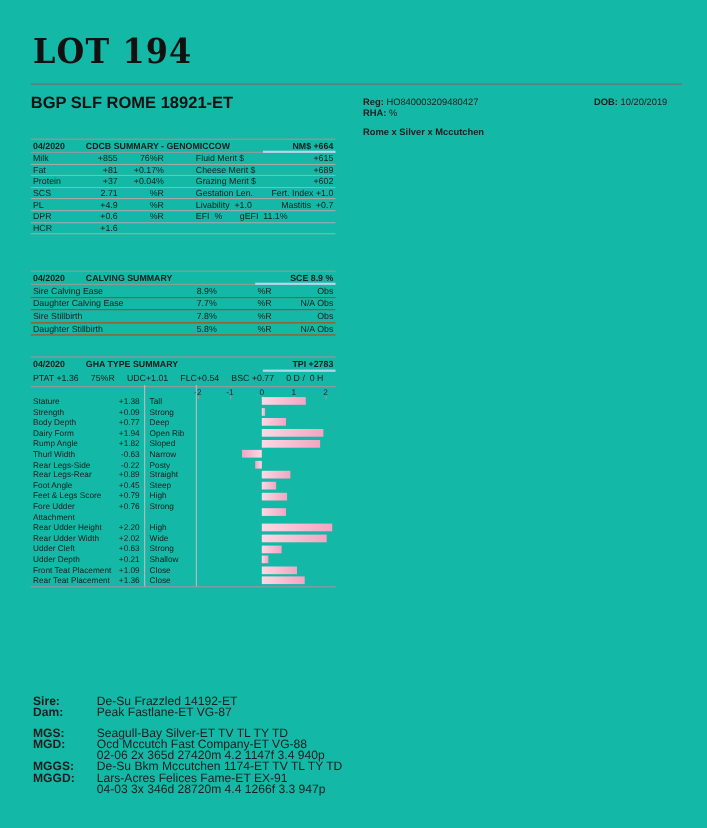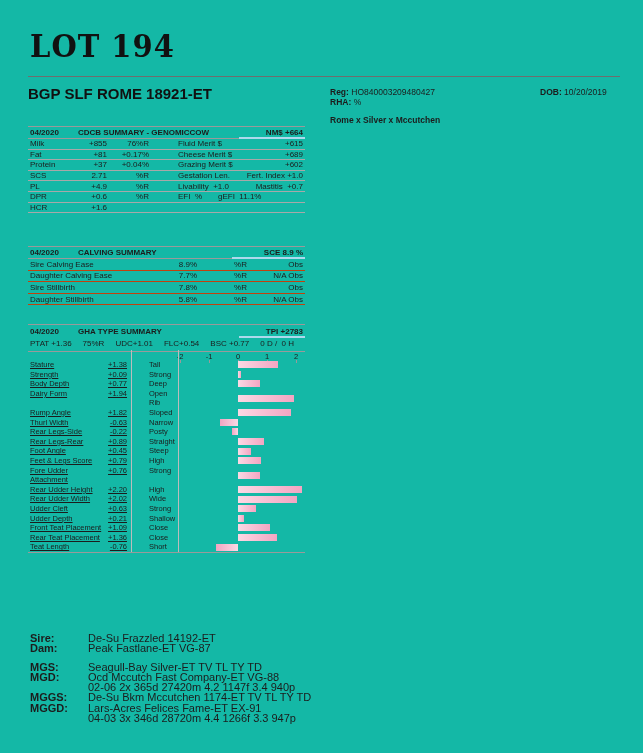--- a/index.html
+++ b/index.html
@@ -54,22 +54,22 @@
   
   .gha-sub { display:flex; gap:11px; font-size:8px; padding:2px 0 3px 2px; align-items:center; }
   .scale-row { position:relative; height:9px; border-top:1px solid #9a9a9a; font-size:7.5px; }
   .scale-num { position:absolute; top:0; transform:translateX(-50%); }
   .scale-tick { position:absolute; top:8px; width:1px; height:3px; background:#9a9a9a; }
   .chart-body { position:relative; border-bottom:1px solid #9a9a9a; }
   .vline { position:absolute; top:-10px; bottom:0; width:1px; background:#bcbcbc; }
   .crow { display:flex; font-size:7.5px; line-height:9.6px; }
   .crow .nm { flex:1; padding-left:2px; white-space:pre; }
   .crow .vl { width:30px; text-align:right; padding-right:4px; }
-  .crow .cell1 { width:103px; display:flex;text-decoration:underline; }
-  .crow .desc { width:47px; padding-left:18px; }
+  .crow .cell1 { width:103px; display:flex; }
+  .crow .desc { width:47px; padding-left:5px; }
   .crow .cbar { width:127px; position:relative; display:flex; align-items:center; }
   .bar { position:absolute; height:7px; }
   .bar.pos { background:linear-gradient(to right,#fbd9e4,#f3a5c2); }
   .bar.neg { background:linear-gradient(to left,#fbd9e4,#f3a5c2); }
 
   
   .pedigree { position:absolute; left:28px; top:633px; font-size:11px; }
   .prow { display:flex; line-height:10.3px; }
   .prow .pl { width:60px; font-weight:bold; padding-left:2px; }
   .prow .pt { white-space:pre; }
@@ -403,30 +403,20 @@
         <div class="crow">
           <span class="cell1">
             <span class="nm">Rear Teat Placement</span>
             <span class="vl">+1.36</span>
           </span>
           <span class="desc">Close</span>
           <span class="cbar">
             <span class="bar pos" style="width: 39.44px; left: 60px;"></span>
           </span>
         </div>
-        <div class="crow">
-          <span class="cell1">
-            <span class="nm">Teat Length</span>
-            <span class="vl">-0.76</span>
-          </span>
-          <span class="desc">Short</span>
-          <span class="cbar">
-            <span class="bar neg" style="width: 22.04px; left: 37.96px;"></span>
-          </span>
-        </div>
       </div>
   </div>
 
   <div class="pedigree" id="pedigree">
       <div class="prow">
         <span class="pl">Sire:</span>
         <span class="pt">De-Su Frazzled 14192-ET</span>
       </div>
       <div class="prow">
         <span class="pl">Dam:</span>

